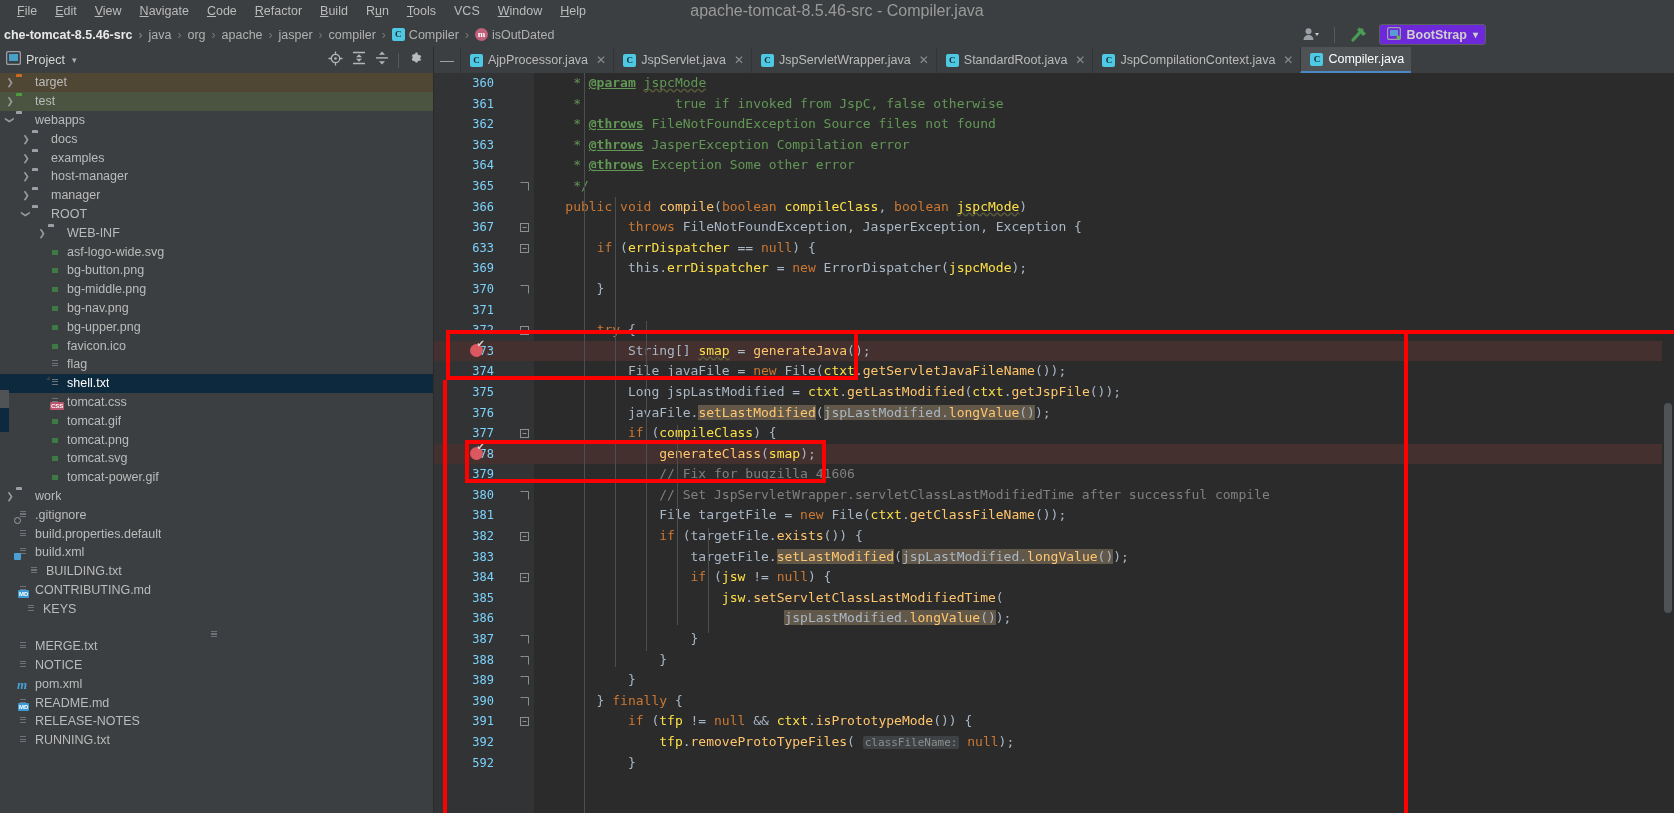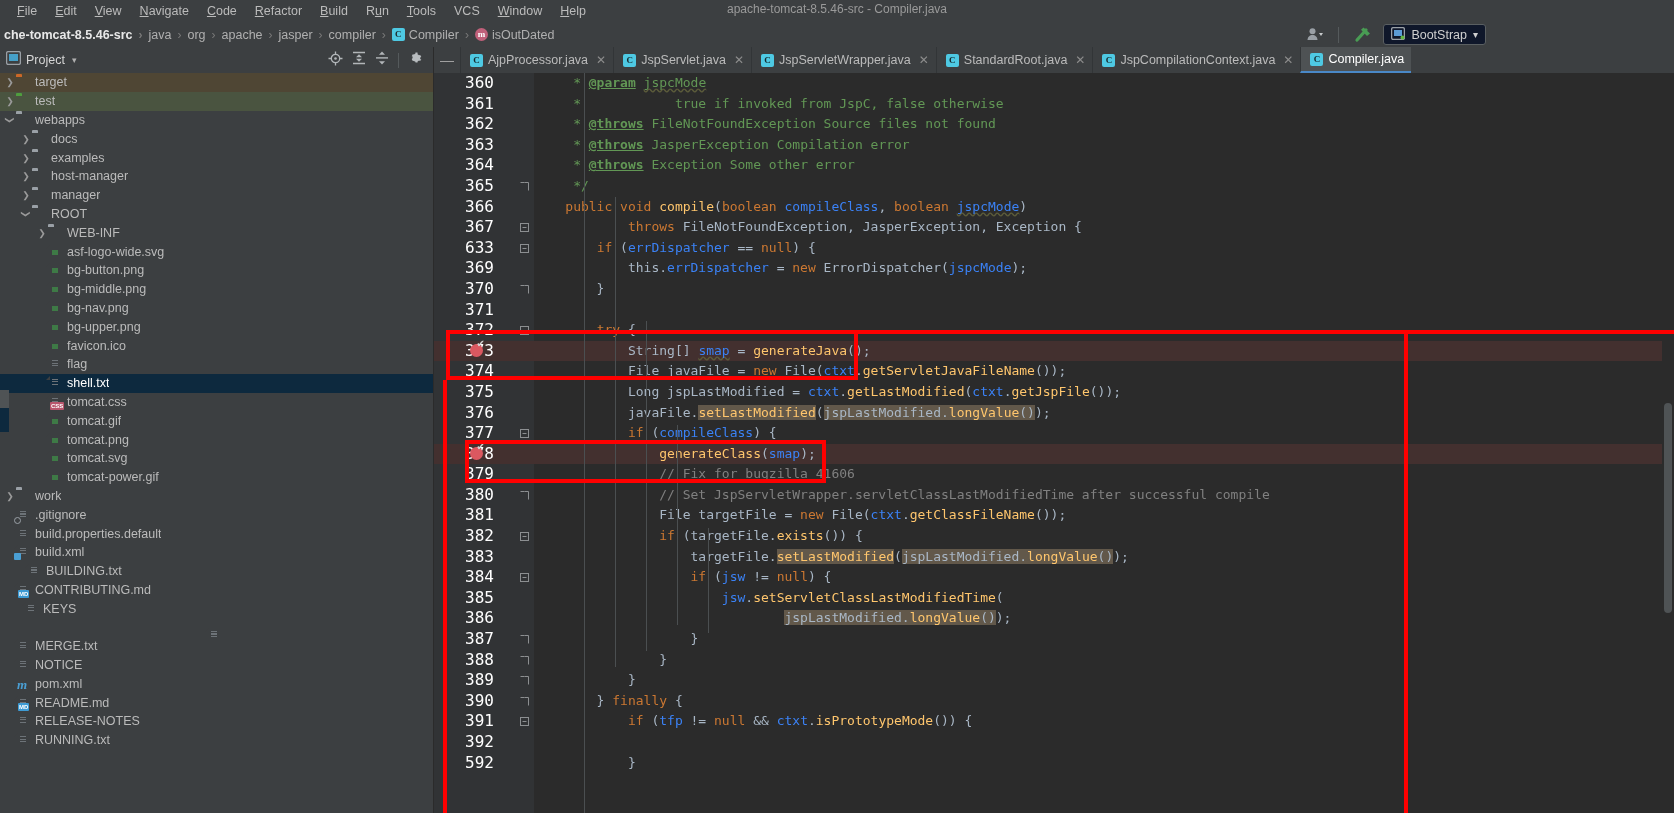--- a/index.html
+++ b/index.html
@@ -18,21 +18,21 @@
     background: #3c3f41; display: flex; align-items: center;
     padding-left: 8px;
   }
   .menu-item {
     font-size: 12.5px; color: #bbbbbb; padding: 2px 9px; line-height: 16px;
     white-space: nowrap;
   }
   .menu-item u { text-decoration: underline; }
   .win-title {
     position: absolute; left: 0; right: 0; top: 2px; text-align: center;
-    font-size: 12px; color: #9a9a9a; pointer-events: none;
+    font-size: 16px; color: #9a9a9a; pointer-events: none;
   }
 
   
   .navbar {
     position: absolute; top: 22px; left: 0; width: 1490px; height: 25px;
     background: #3c3f41; display: flex; align-items: center; padding-left: 4px;
   }
   .crumb { display: flex; align-items: center; font-size: 12.5px; color: #b0b0b0; }
   .crumb.first { color: #e8e8e8; font-weight: bold; }
   .crumb .sep { color: #787878; margin: 0 6px; font-size: 12px; }
@@ -44,21 +44,21 @@
   .ico-method { background: #c0607a; border-radius: 50%; }
 
   .navbar-right { position: absolute; right: 4px; top: 0; height: 25px;
                   display: flex; align-items: center; gap: 6px; }
   .nb-btn { display: flex; align-items: center; justify-content: center;
             height: 21px; padding: 0 4px; cursor: default; }
   .nb-sep { width: 1px; height: 16px; background: #555a5c; margin: 0 4px; }
   .runconfig {
     display: flex; align-items: center; gap: 6px; height: 21px;
     border: 1px solid #5a5f61; border-radius: 3px; padding: 0 7px;
-    font-size: 12.5px; color: #cfcfcf; background: #0f172a;
+    font-size: 12.5px; color: #cfcfcf; background: #6d28d9; font-weight: bold;
   }
 
   
   .panel {
     position: absolute; top: 47px; left: 0; width: 434px; height: 766px;
     background: #3c3f41; border-right: 1px solid #2b2b2b;
   }
   .panel-head {
     height: 26px; display: flex; align-items: center; padding: 0 4px 0 6px;
     background: #3c3f41;
@@ -133,37 +133,37 @@
   }
   .gutter {
     position: absolute; left: 0; top: 0; width: 82px; height: 740px; background: #313335;
   }
   .fold-strip { position: absolute; left: 82px; top: 0; width: 18px; height: 740px;
                 background: #313335; }
 
   .cline { position: relative; height: 20.6px; }
   .lnum {
     position: absolute; left: 0; width: 60px; text-align: right;
-    font-family: "DejaVu Sans Mono", monospace; font-size: 16px; color: #ffffff;
+    font-family: "DejaVu Sans Mono", monospace; font-size: 12px; color: #7dd3fc;
     line-height: 20.6px;
   }
   .ctext {
     position: absolute; left: 100px; white-space: pre;
     font-family: "DejaVu Sans Mono", monospace; font-size: 13px;
     line-height: 20.6px; color: #a9b7c6;
   }
   .linebg { position: absolute; left: 0; right: 0; height: 20.6px; }
   .bp-bg { background: #43302f; }
 
   
   .kw   { color: #cc7832; }
   .cmt  { color: #808080; }
   .jdoc { color: #629755; }
   .jtag { color: #629755; font-weight: bold; text-decoration: underline; }
-  .fld  { color: #3b82f6; }
+  .fld  { color: #fde047; }
   .mth  { color: #ffc66d; }
   .hlsel{ background: #62584a; }
   .hint { background: #3f4244; color: #8d8d8d; font-size: 11px;
           border-radius: 2px; padding: 0 2px; }
   .wsquig{ text-decoration: underline wavy #5c5c3a; text-decoration-skip-ink: none; }
 
   
   .bp {
     position: absolute; left: 36px; width: 13px; height: 13px; border-radius: 50%;
     background: #db5860; top: 3.5px;
@@ -723,20 +723,21 @@
         <div class="cline" style="height: 20.6px;">
           <div class="lnum">391</div>
           <div class="foldmark"><svg width="9" height="9">
               <rect x="0.5" y="0.5" width="8" height="8" fill="none" stroke="#8c8f91"></rect>
               <path d="M2.5 4.5h4" stroke="#8c8f91"></path>
             </svg></div>
           <div class="ctext">            <span class="kw">if</span> (<span class="fld">tfp</span> != <span class="kw">null</span> &amp;&amp; <span class="fld">ctxt</span>.<span class="mth">isPrototypeMode</span>()) {</div>
         </div>
         <div class="cline" style="height: 20.6px;">
           <div class="lnum">392</div>
+          <div class="ctext">                <span class="fld">tfp</span>.<span class="mth">removeProtoTypeFiles</span>( <span class="hint">classFileName:</span> <span class="kw">null</span>);</div>
         </div>
         <div class="cline" style="height: 20.6px;">
           <div class="lnum">592</div>
           <div class="ctext">            }</div>
         </div>
       </div>
     <div class="vscroll">
       <div class="vthumb" style="top:330px;height:210px;"></div>
     </div>
   <div class="vline" style="left: 150px; top: 0px; height: 740px;"></div>

